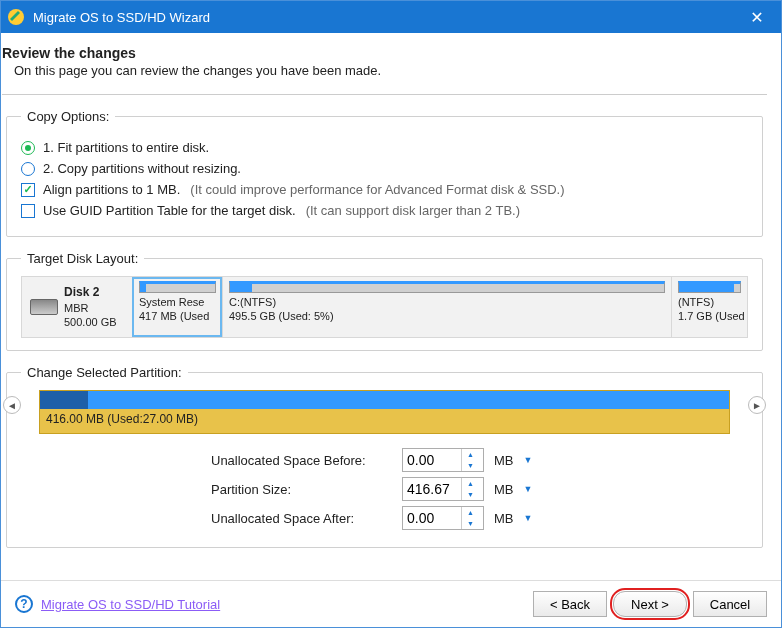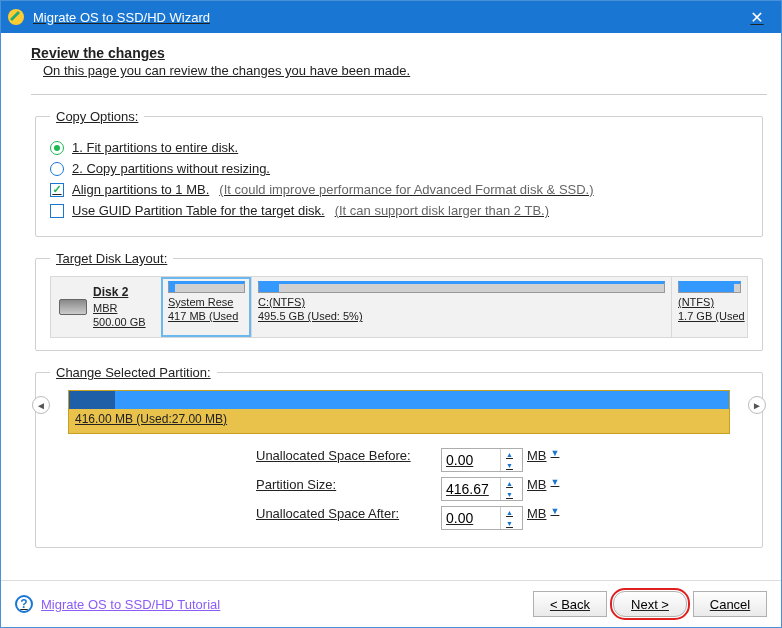--- a/index.html
+++ b/index.html
@@ -1,22 +1,22 @@
 <!DOCTYPE html>
 <html><head>
 <meta charset="utf-8">
 <style>
   * { box-sizing: border-box; margin: 0; padding: 0; }
   body { font-family: "Segoe UI", Tahoma, sans-serif; font-size: 13px; color: #222; background: #fff; }
-  .window { width: 782px; height: 628px; border: 1px solid #4a90d9; display: flex; flex-direction: column; text-decoration: underline; }
+  .window { width: 782px; height: 628px; border: 1px solid #4a90d9; display: flex; flex-direction: column; }
   .titlebar { background: #1976d2; color: #fff; height: 32px; display: flex; align-items: center; padding: 0 8px 0 6px; }
   .titlebar .app-icon { width: 18px; height: 18px; margin-right: 8px; }
   .titlebar .title { flex: 1; font-size: 13px; }
   .titlebar .close { width: 32px; height: 32px; display: flex; align-items: center; justify-content: center; cursor: pointer; font-size: 16px; }
-  .content { flex: 1; padding: 12px 14px 0 30px; overflow: hidden; }
+  .content { flex: 1; padding: 12px 14px 0 1px; overflow: hidden; }
   .heading { font-weight: 600; font-size: 14px; margin-bottom: 2px; }
   .subheading { font-size: 13px; color: #222; margin-left: 12px; margin-bottom: 16px; }
   hr.sep { border: none; border-top: 1px solid #ccc; margin: 0 0 14px 0; }
   fieldset { border: 1px solid #d0d0d0; border-radius: 2px; margin: 0 4px 14px 4px; padding: 10px 14px 12px 14px; position: relative; }
   legend { padding: 0 6px; font-size: 13px; color: #222; }
   .opt-row { display: flex; align-items: center; margin: 6px 0; gap: 8px; }
   .radio, .checkbox { width: 14px; height: 14px; border: 1px solid #1976d2; display: inline-flex; align-items: center; justify-content: center; flex-shrink: 0; }
   .radio { border-radius: 50%; }
   .radio .dot { width: 6px; height: 6px; border-radius: 50%; background: #1db954; display: none; }
   .radio.checked { border-color: #1db954; }
@@ -38,21 +38,21 @@
   .p3 { width: 76px; }
   .change-box { position: relative; }
   .nav-arrow { position: absolute; top: 16px; width: 18px; height: 18px; border: 1px solid #bbb; border-radius: 50%; background: #fff; display: flex; align-items: center; justify-content: center; font-size: 10px; color: #555; cursor: pointer; }
   .nav-left { left: -4px; }
   .nav-right { right: -4px; }
   .selected-part { margin: 0 18px; background: #e8c24a; border: 1px solid #c8a020; padding-bottom: 4px; }
   .selected-part .bar { height: 18px; background: #3399ff; position: relative; }
   .selected-part .bar .used { position: absolute; left: 0; top: 0; bottom: 0; width: 7%; background: #1e5fa8; }
   .selected-part .label { font-size: 12px; padding: 3px 6px; }
   .form-rows { margin: 14px 0 2px 190px; }
-  .form-row { display: flex; align-items: flex-start; margin: 5px 16px; }
+  .form-row { display: flex; align-items: center; margin: 5px 0; gap: 6px; }
   .form-row label { width: 185px; font-size: 13px; text-align: left; }
   .spin { display: flex; align-items: center; border: 1px solid #adadad; height: 24px; width: 82px; background: #fff; }
   .spin input { border: none; width: 58px; padding: 0 4px; font-size: 14px; outline: none; }
   .spin .arrows { width: 18px; display: flex; flex-direction: column; border-left: 1px solid #ccc; }
   .spin .arrows span { height: 11px; font-size: 7px; text-align: center; color: #1976d2; cursor: pointer; line-height: 11px; }
   .unit { font-size: 13px; margin-left: 4px; }
   .unit-dd { color: #1976d2; margin-left: 4px; cursor: pointer; font-size: 9px; }
   .footer { border-top: 1px solid #ddd; margin-top: 4px; padding: 10px 14px; display: flex; align-items: center; }
   .help { display: flex; align-items: center; gap: 8px; }
   .help-icon { width: 18px; height: 18px; border: 2px solid #1976d2; border-radius: 50%; color: #1976d2; display: flex; align-items: center; justify-content: center; font-weight: bold; font-size: 12px; }

